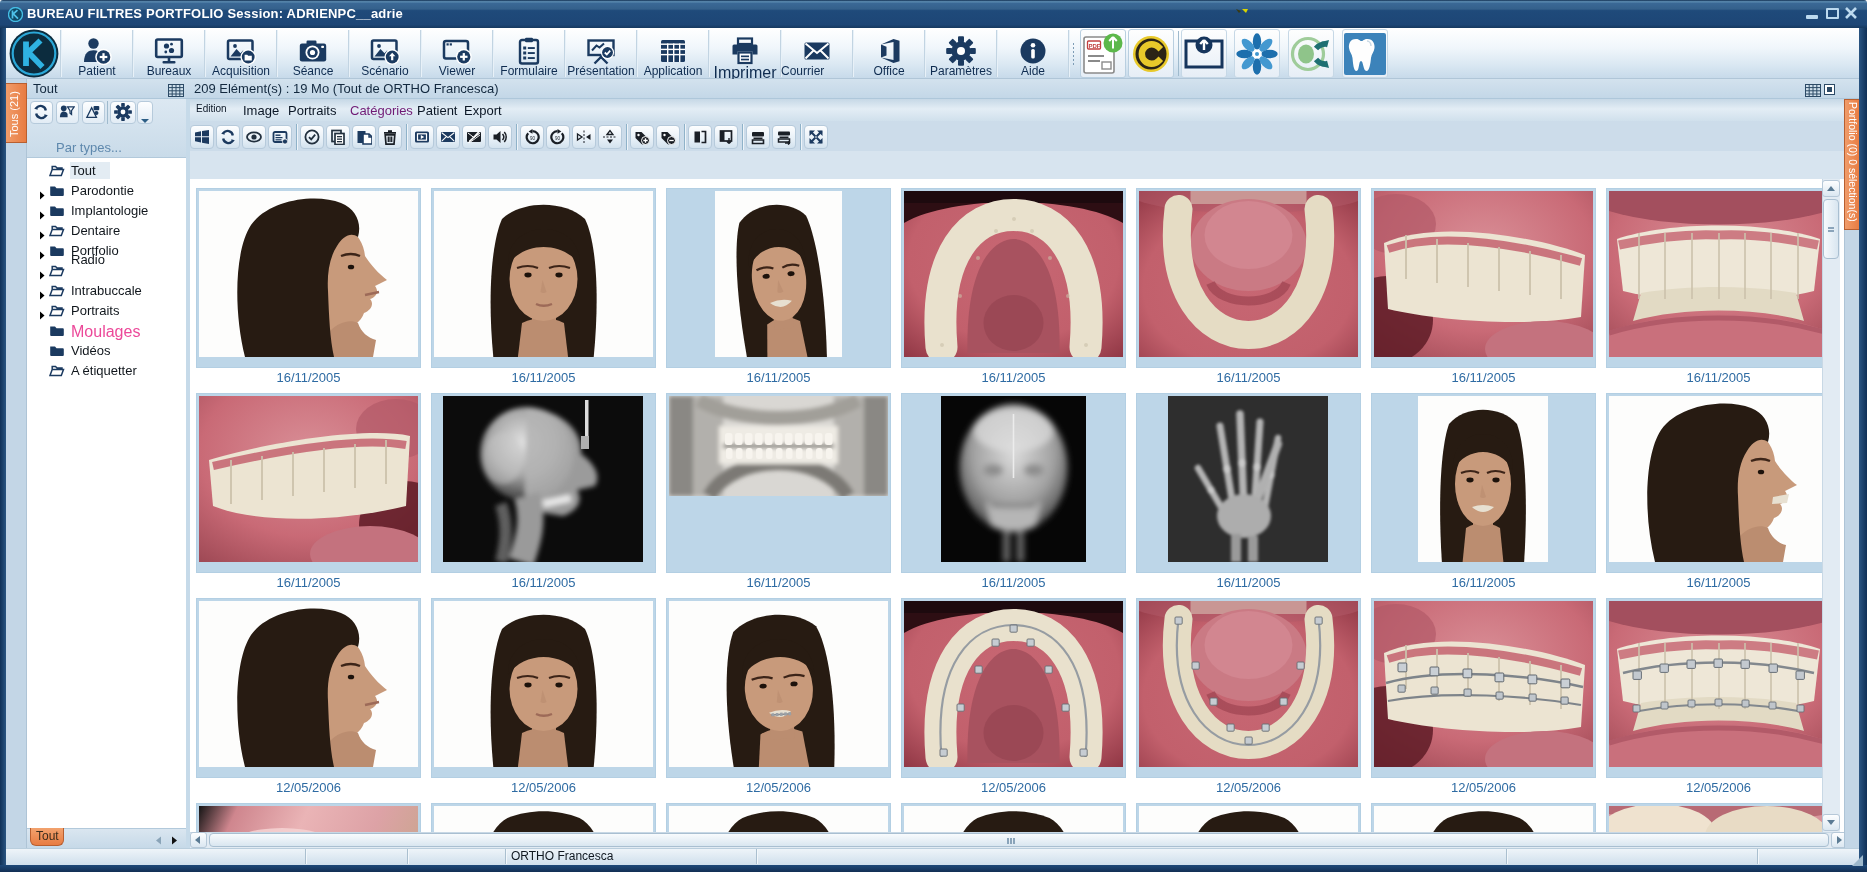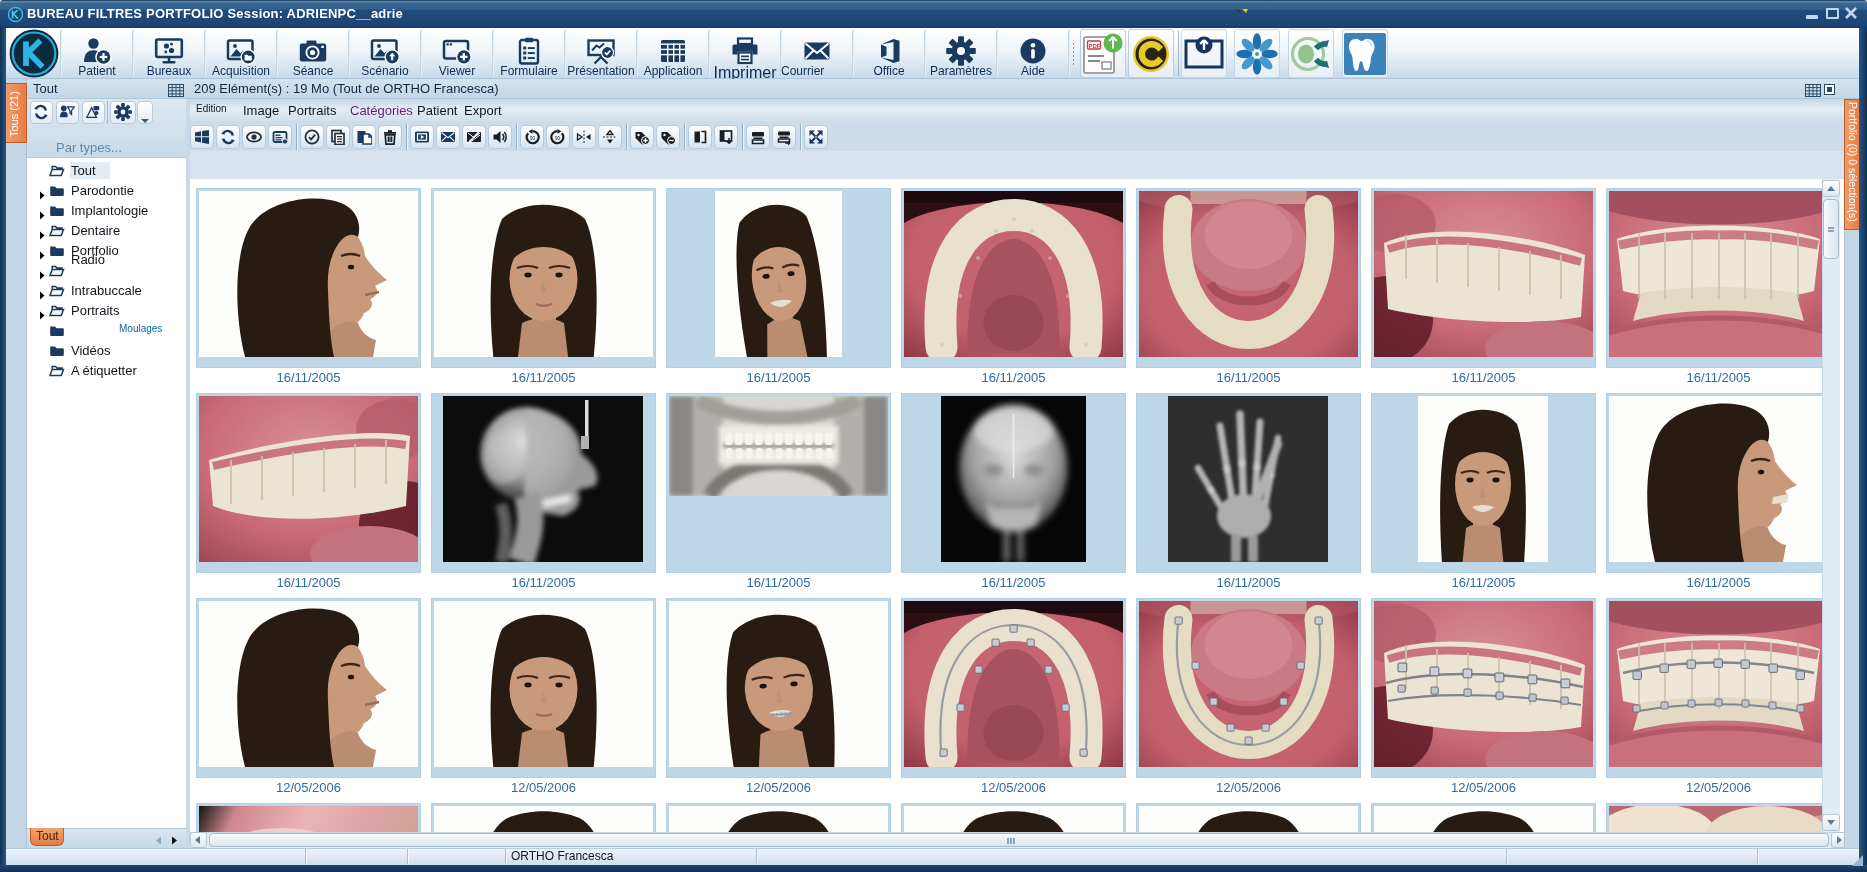--- a/index.html
+++ b/index.html
@@ -331,21 +331,21 @@
 <div style="position:absolute;left:39px;top:306px;width:6px;height:9px;"><svg width="6" height="9" viewBox="0 0 6 9">
       <path d="M1,0.5 L5.5,4.5 L1,8.5 Z" fill="#000"></path>
     </svg></div>
 <div style="position:absolute;left:49px;top:303px;width:16px;height:15px;"><svg width="16" height="15" viewBox="0 0 16 15">
       <path d="M1,12.5 L3.2,6.5 H14.5 L12.3,12.5 Z M3.2,6.5 V3.5 H6.5 L8,5 H13 V6.5" fill="none" stroke="#1b3a60" stroke-width="1.5"></path>
     </svg></div>
 <div style="position:absolute;left:71px;top:303px;width:110px;height:16px;font-size:13px;color:#10161c;">Portraits</div>
 <div style="position:absolute;left:49px;top:323px;width:16px;height:15px;"><svg width="16" height="15" viewBox="0 0 16 15">
       <path d="M1.2,3.5 H6 L7.5,5.2 H13.8 A1,1 0 0 1 14.8,6.2 V12 A1,1 0 0 1 13.8,13 H2.2 A1,1 0 0 1 1.2,12 Z" fill="#1b3a60"></path>
     </svg></div>
-<div style="position:absolute;left:71px;top:323px;width:110px;height:16px;font-size:10px;color:#0369a1;margin-left:48px;">Moulages</div>
+<div style="position:absolute;left:71px;top:323px;width:110px;height:16px;font-size:16px;color:#ec4899;">Moulages</div>
 <div style="position:absolute;left:49px;top:343px;width:16px;height:15px;"><svg width="16" height="15" viewBox="0 0 16 15">
       <path d="M1.2,3.5 H6 L7.5,5.2 H13.8 A1,1 0 0 1 14.8,6.2 V12 A1,1 0 0 1 13.8,13 H2.2 A1,1 0 0 1 1.2,12 Z" fill="#1b3a60"></path>
     </svg></div>
 <div style="position:absolute;left:71px;top:343px;width:110px;height:16px;font-size:13px;color:#10161c;">Vidéos</div>
 <div style="position:absolute;left:49px;top:363px;width:16px;height:15px;"><svg width="16" height="15" viewBox="0 0 16 15">
       <path d="M1,12.5 L3.2,6.5 H14.5 L12.3,12.5 Z M3.2,6.5 V3.5 H6.5 L8,5 H13 V6.5" fill="none" stroke="#1b3a60" stroke-width="1.5"></path>
     </svg></div>
 <div style="position:absolute;left:71px;top:363px;width:110px;height:16px;font-size:13px;color:#10161c;">A étiquetter</div>
 <div style="position:absolute;left:27px;top:828px;width:159px;height:20px;background:linear-gradient(#dae6f0,#c6d9e8);border-top:1px solid #b2c9db;"></div>
 <div style="position:absolute;left:30px;top:828px;width:34px;height:18px;background:linear-gradient(#f2a26e,#e87c42);border:1px solid #b85f30;border-top:none;border-radius:0 0 6px 6px;"></div>

